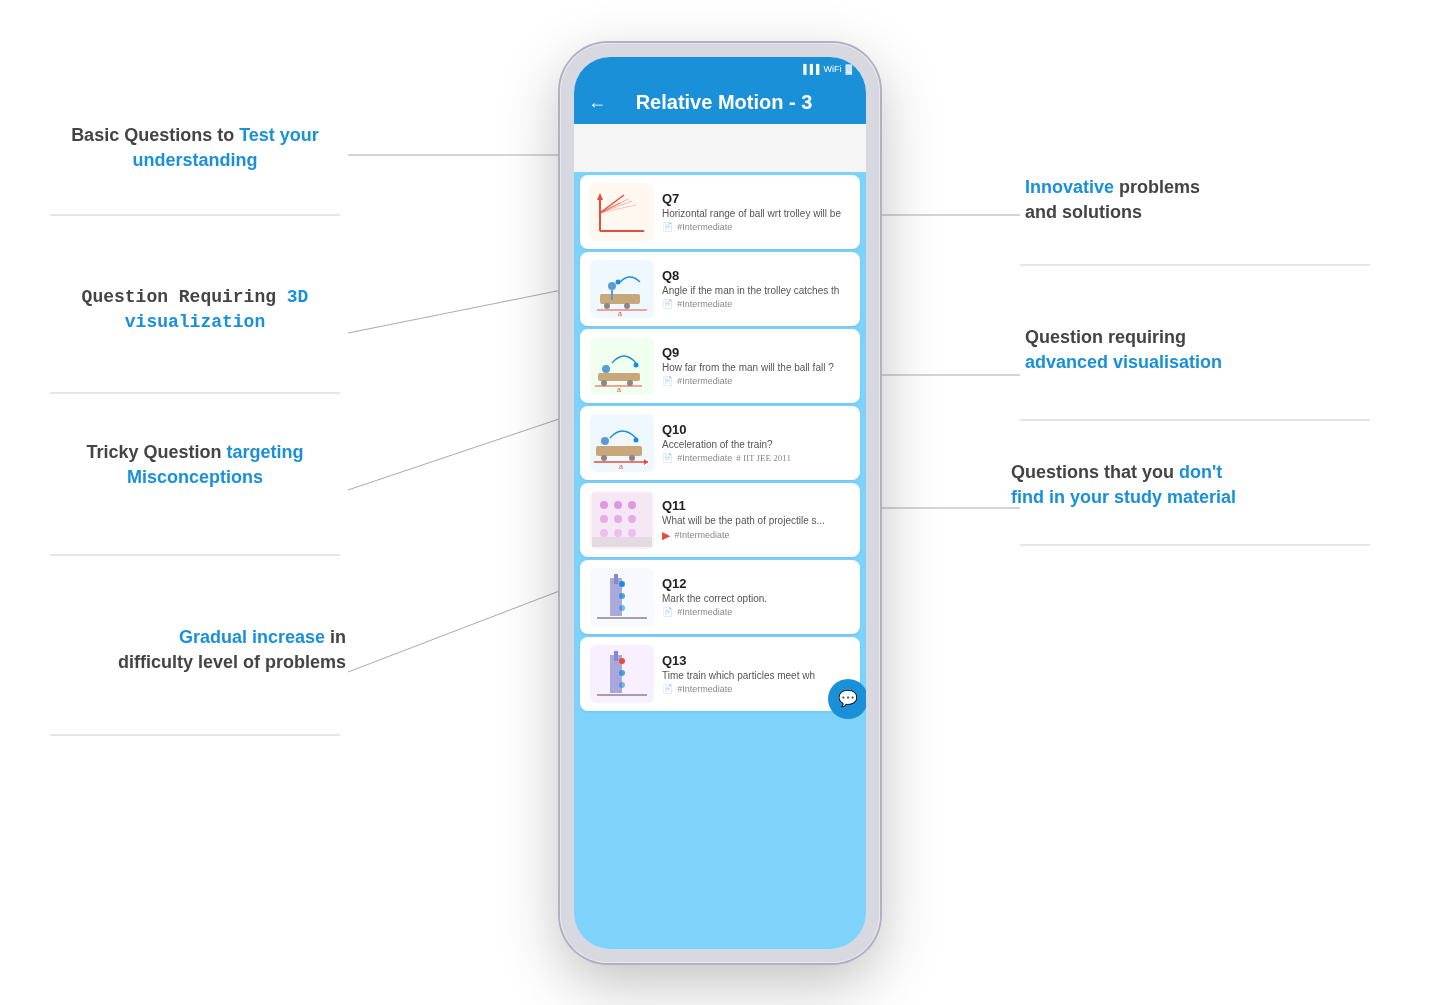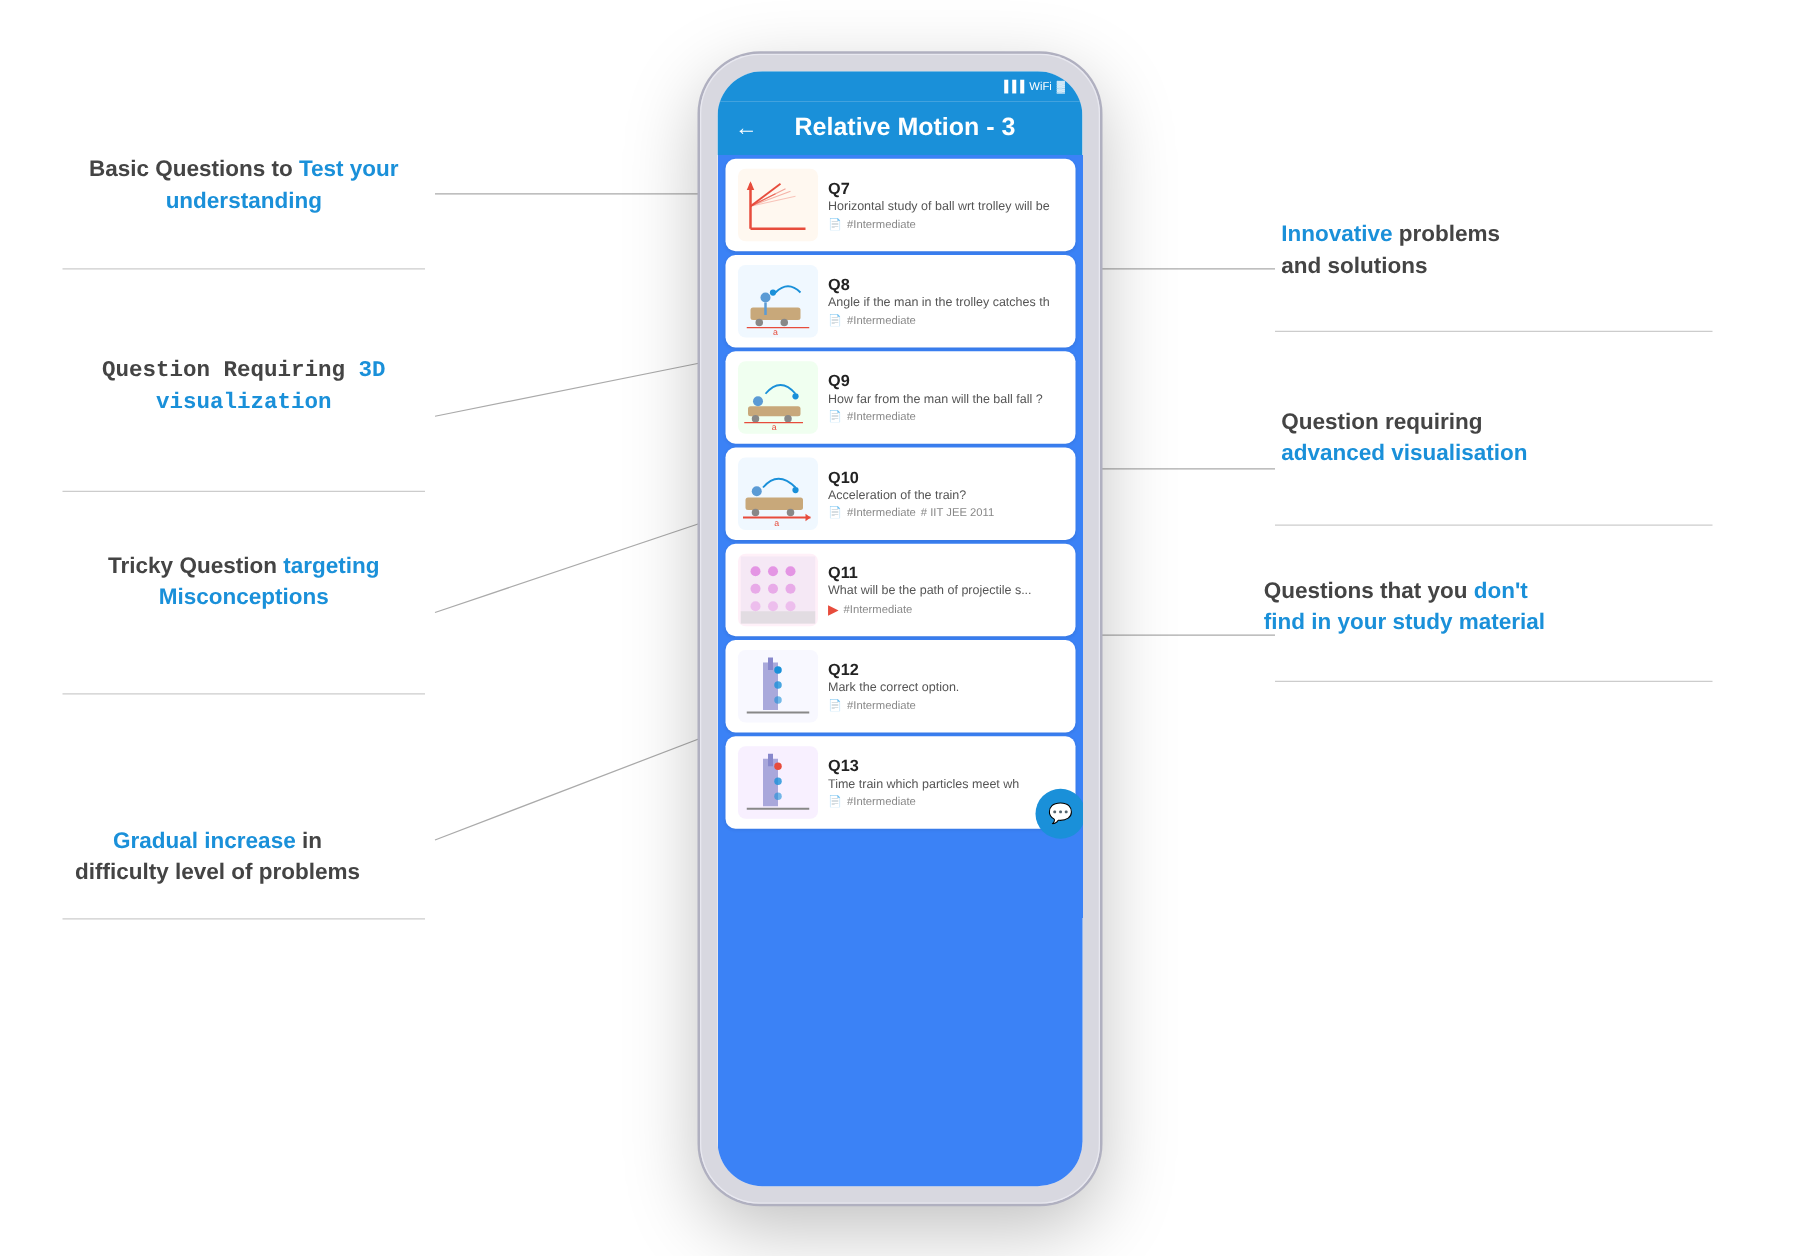--- a/index.html
+++ b/index.html
@@ -87,21 +87,22 @@
       font-weight: 600;
       flex: 1;
       text-align: center;
       padding-right: 20px;
     }
 
     
     .question-list {
       flex: 1;
       overflow-y: auto;
-      background: #3b82f6;
+      background: #7dd3fc;
+      margin-top: 48px;
     }
 
     .question-list::-webkit-scrollbar { display: none; }
 
     .question-item {
       display: flex;
       align-items: center;
       background: white;
       margin: 3px 6px;
       border-radius: 8px;
@@ -154,20 +155,21 @@
     }
 
     .tag-text {
       font-size: 9px;
       color: #888;
     }
 
     .tag-extra {
       font-size: 9px;
       color: #888;
+      font-family: Liberation Serif, serif;
     }
 
     
     .thumb-q7 { background: #fff8f0; }
     .thumb-q8 { background: #f0f8ff; }
     .thumb-q9 { background: #f0fff0; }
     .thumb-q10 { background: #f0f8ff; }
     .thumb-q11 { background: #fff0f8; }
     .thumb-q12 { background: #f8f8ff; }
     .thumb-q13 { background: #f8f0ff; }
@@ -272,21 +274,21 @@
     Question Requiring <span class="highlight">3D<br>visualization</span>
   </div>
 </div>
 
 <div class="annotation-left" style="position:absolute; top:440px; left:50px; width:290px; text-align:center;">
   <div class="annotation-text">
     Tricky Question <span class="highlight">targeting<br>Misconceptions</span>
   </div>
 </div>
 
-<div class="annotation-left" style="position:absolute; top:625px; left:14px; width:320px; text-align:center;margin-top:35px;">
+<div class="annotation-left" style="position:absolute; top:625px; left:26px; width:320px; text-align:right;">
   <div class="annotation-text">
     <span class="highlight">Gradual increase</span> in<br>difficulty level of problems
   </div>
 </div>
 
 <div class="annotation-right" style="position:absolute; top:175px; left:1025px; width:300px;">
   <div class="annotation-text">
     <span class="highlight">Innovative</span> problems<br>and solutions
   </div>
 </div>
@@ -331,21 +333,21 @@
               <line x1="8" y1="28" x2="28" y2="18" stroke="#e74c3c" stroke-width="1" opacity="0.7"></line>
               <line x1="8" y1="28" x2="36" y2="14" stroke="#e74c3c" stroke-width="1" opacity="0.5"></line>
               <line x1="8" y1="28" x2="40" y2="16" stroke="#e74c3c" stroke-width="1" opacity="0.4"></line>
               <line x1="8" y1="28" x2="44" y2="20" stroke="#e74c3c" stroke-width="1" opacity="0.3"></line>
 
               <polygon points="8,8 5,15 11,15" fill="#e74c3c"></polygon>
             </svg>
           </div>
           <div class="q-content">
             <div class="q-number">Q7</div>
-            <div class="q-desc">Horizontal study of ball wrt trolley will be</div>
+            <div class="q-desc">Horizontal range of ball wrt trolley will be</div>
             <div class="q-tags">
               <span class="tag-icon">📄</span>
               <span class="tag-text">#Intermediate</span>
             </div>
           </div>
         </div>
 
         <div class="question-item">
           <div class="q-thumbnail thumb-q8">
             <svg width="60" height="54" viewBox="0 0 60 54">

